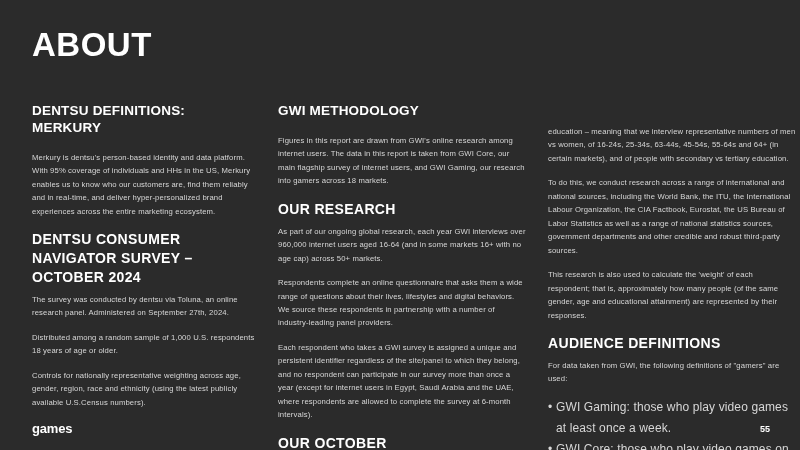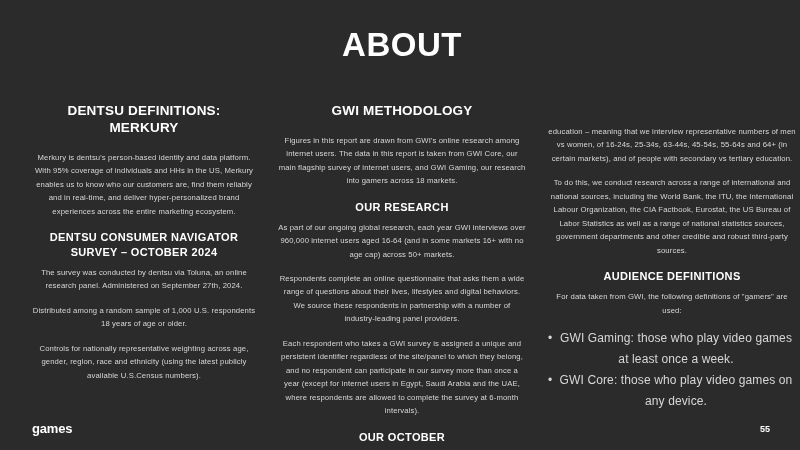--- a/index.html
+++ b/index.html
@@ -1,15 +1,15 @@
 <!DOCTYPE html>
 <html><head>
 <meta charset="utf-8">
 <style>
-  * { box-sizing: border-box; margin: 0; padding: 0; text-align: center; }
+  * { box-sizing: border-box; margin: 0; padding: 0; }
   html, body {
     width: 800px;
     height: 450px;
     background: #2b2b2b;
     font-family: "Liberation Sans", sans-serif;
     color: #e8e8e8;
     overflow: hidden;
   }
   .page {
     position: relative;
@@ -40,21 +40,21 @@
     font-size: 13.5px;
     font-weight: 700;
     color: #ffffff;
     line-height: 1.25;
     letter-spacing: 0.2px;
     margin-bottom: 14px;
   }
   .col-mid .col-head, .col-right .col-head-spacer { }
 
   .sub-head {
-    font-size: 11px;
+    font-size: 14px;
     font-weight: 700;
     color: #ffffff;
     letter-spacing: 0.35px;
     margin: 12px 0 6px 0;
     line-height: 1.35;
   }
   .body-text {
     font-size: 7.7px;
     line-height: 1.75;
     color: #d7d7d7;
@@ -127,20 +127,21 @@
       <p class="body-text">Respondents complete an online questionnaire that asks them a wide range of questions about their lives, lifestyles and digital behaviors. We source these respondents in partnership with a number of industry-leading panel providers.</p>
       <p class="body-text">Each respondent who takes a GWI survey is assigned a unique and persistent identifier regardless of the site/panel to which they belong, and no respondent can participate in our survey more than once a year (except for internet users in Egypt, Saudi Arabia and the UAE, where respondents are allowed to complete the survey at 6-month intervals).</p>
       <div class="sub-head">OUR OCTOBER</div>
       <p class="body-text">To ensure that our research is reflective of the online population in each market, we set appropriate quotas on age, gender and</p>
     </div>
 
     <div class="col-right">
       <div class="right-top-spacer"></div>
       <p class="body-text first-para">education – meaning that we interview representative numbers of men vs women, of 16-24s, 25-34s, 63-44s, 45-54s, 55-64s and 64+ (in certain markets), and of people with secondary vs tertiary education.</p>
       <p class="body-text">To do this, we conduct research across a range of international and national sources, including the World Bank, the ITU, the International Labour Organization, the CIA Factbook, Eurostat, the US Bureau of Labor Statistics as well as a range of national statistics sources, government departments and other credible and robust third-party sources.</p>
+      <p class="body-text">This research is also used to calculate the 'weight' of each respondent; that is, approximately how many people (of the same gender, age and educational attainment) are represented by their responses.</p>
       <div class="sub-head">AUDIENCE DEFINITIONS</div>
       <p class="body-text">For data taken from GWI, the following definitions of "gamers" are used:</p>
       <ul class="bullet-list">
         <li>GWI Gaming: those who play video games at least once a week.</li>
         <li>GWI Core: those who play video games on any device.</li>
       </ul>
     </div>
 
   </div>
 

